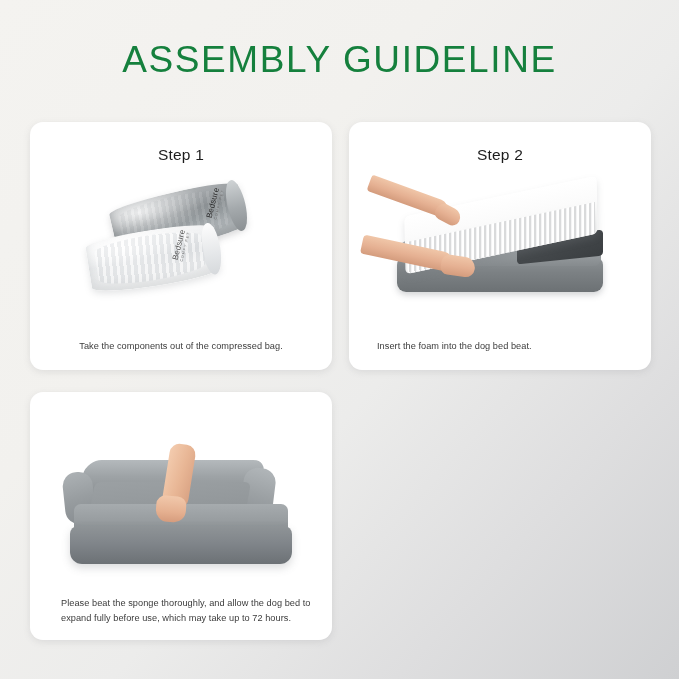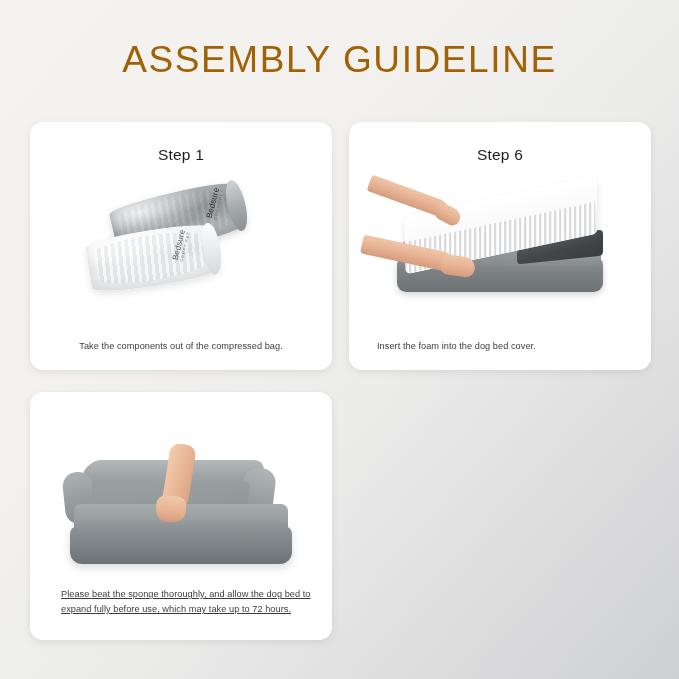--- a/index.html
+++ b/index.html
@@ -26,21 +26,21 @@
   .page-title {
     position: absolute;
     top: 40px;
     left: 0;
     width: 679px;
     text-align: center;
     font-size: 37px;
     line-height: 1.1;
     font-weight: 400;
     letter-spacing: 1.6px;
-    color: #a16207;
+    color: #15803d;
     font-family: "Liberation Sans", "DejaVu Sans", sans-serif;
   }
 
   
   .grid {
     position: absolute;
     left: 30px;
     top: 122px;
     width: 565px;
     height: 530px;
@@ -75,21 +75,21 @@
     position: absolute;
     left: 28px;
     right: 20px;
     bottom: 16px;
     font-size: 9.2px;
     line-height: 1.62;
     color: #3b3b3b;
     letter-spacing: 0.05px;
   }
   .caption.centered { text-align: center; left: 14px; right: 14px; }
-  .caption.multi { bottom: 23px; left: 31px; right: 14px; text-decoration: underline; }
+  .caption.multi { bottom: 14px; left: 31px; right: 14px; }
 
   .art {
     position: absolute;
     left: 0;
     width: 100%;
   }
 
   
   .art1 { top: 58px; height: 120px; }
   .roll {
@@ -397,34 +397,34 @@
         <div class="brand brand-white">
           <span>Bedsure</span>
           <small>COMFY PET</small>
         </div>
       </div>
 
       <div class="caption centered">Take the components out of the compressed bag.</div>
     </div>
 
     <div class="card">
-      <div class="step-title">Step 6</div>
+      <div class="step-title">Step 2</div>
 
       <div class="art art2">
         <div class="s2-base"></div>
         <div class="s2-mid"></div>
         <div class="s2-dark"></div>
         <div class="s2-foam"></div>
         <div class="hand s2-arm-top"></div>
         <div class="hand s2-hand-top"></div>
         <div class="hand s2-arm-bot"></div>
         <div class="hand s2-hand-bot"></div>
       </div>
 
-      <div class="caption">Insert the foam into the dog bed cover.</div>
+      <div class="caption">Insert the foam into the dog bed beat.</div>
     </div>
 
 
     <div class="card">
 
       <div class="art art4">
         <div class="s4-bolster-back"></div>
         <div class="s4-bolster-left"></div>
         <div class="s4-bolster-right"></div>
         <div class="s4-inner"></div>

